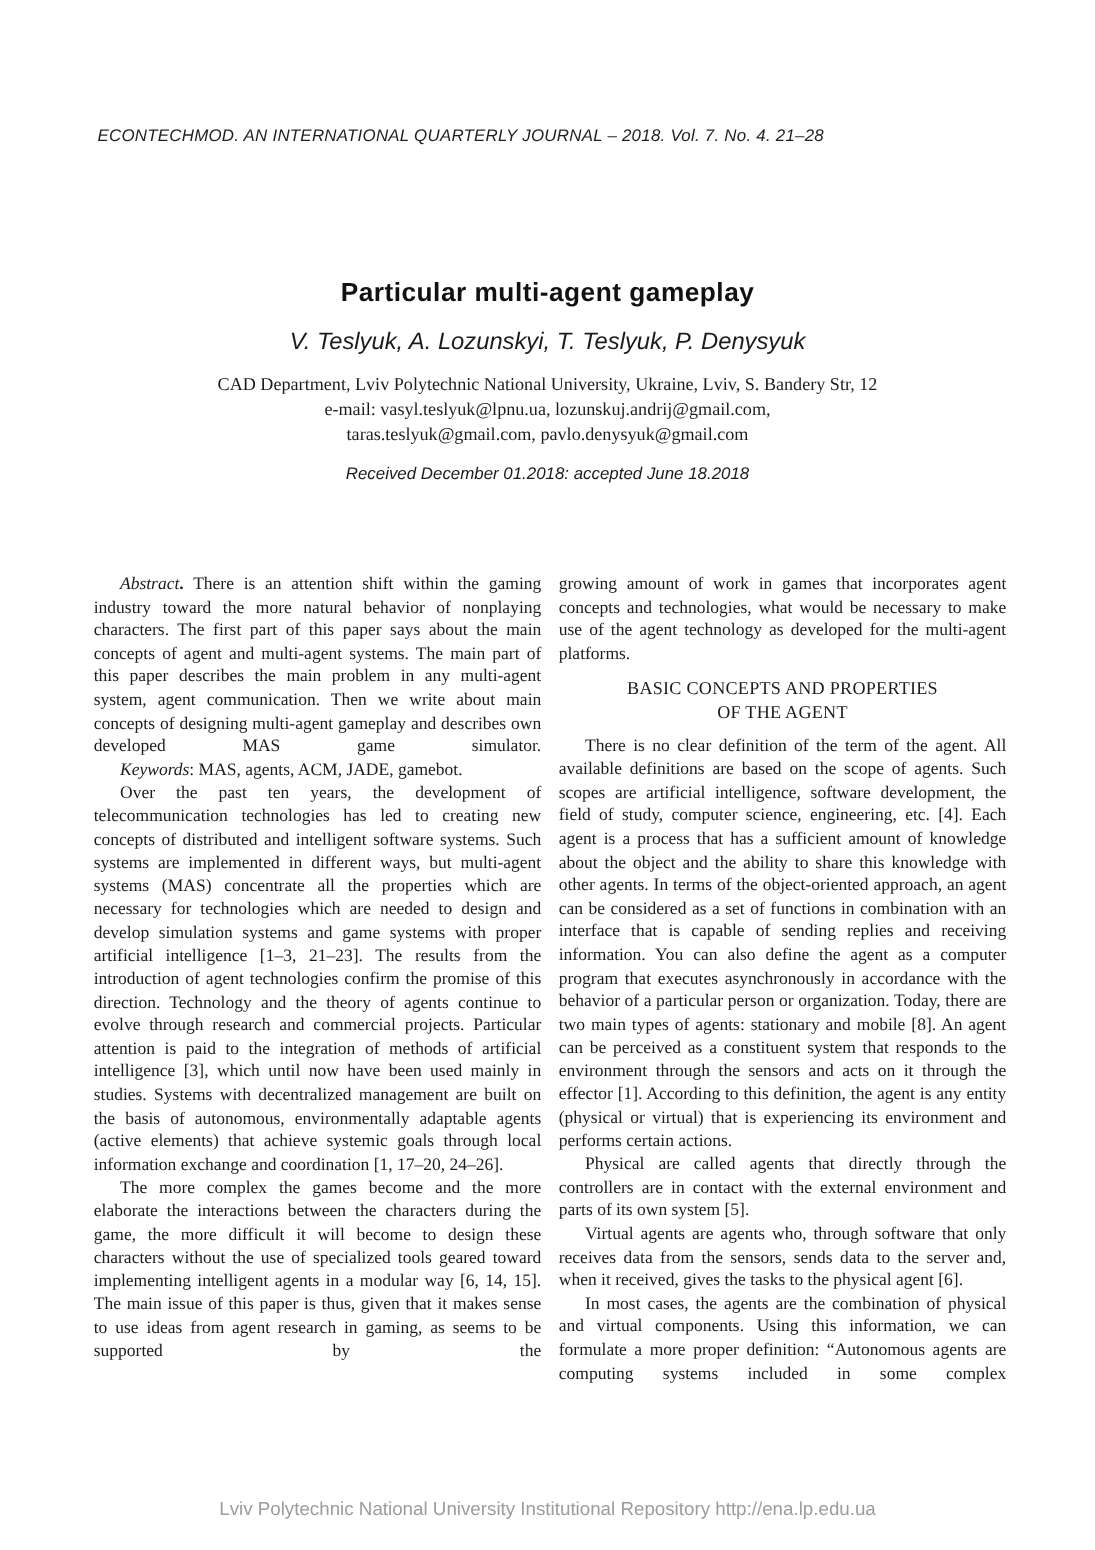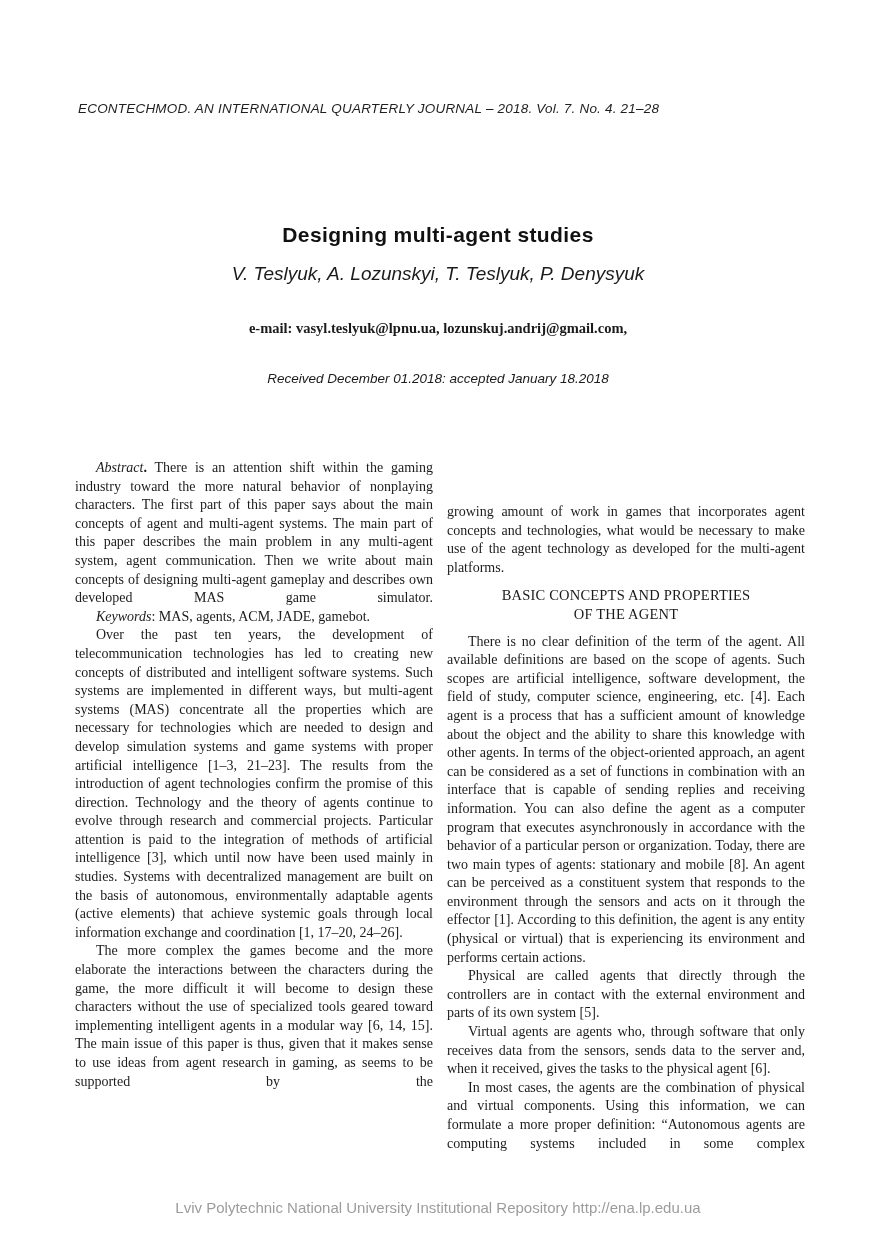--- a/index.html
+++ b/index.html
@@ -46,42 +46,42 @@
     color: #1b1b1b;
   }
   .affil-line {
     position: absolute;
     left: 0; right: 0;
     text-align: center;
     font-size: 14.5px;
     color: #1b1b1b;
   }
   .affil-1 { top: 300px; }
-  .affil-2 { top: 320px; font-weight: bold; }
+  .affil-2 { top: 320px; }
   .affil-3 { top: 340px; }
   .received-line {
     position: absolute;
     left: 0; right: 0;
     top: 371px;
     text-align: center;
     font-family: "Liberation Sans", sans-serif;
     font-style: italic;
     font-size: 13.5px;
     color: #1b1b1b;
   }
   .col {
     position: absolute;
     top: 459px;
     width: 358px;
     font-size: 14px;
     line-height: 18.6px;
     text-align: justify;
   }
   .col-left  { left: 75px; }
-  .col-right { left: 447px; margin-top: 44px; }
+  .col-right { left: 447px; }
   .col p { margin: 0; text-indent: 21px; }
   .col p.no-indent { text-indent: 0; }
   .col p.jlast { text-align-last: justify; }
   h2.sec {
     font-size: 14.5px;
     font-weight: normal;
     text-align-last: center;
     text-indent: 0;
     letter-spacing: 0.2px;
     margin: 9px 0;
@@ -99,29 +99,31 @@
     color: #9c9c9c;
   }
 </style>
 </head>
 <body>
 
 <div class="page">
 
   <div class="journal-header">ECONTECHMOD. AN INTERNATIONAL QUARTERLY JOURNAL – 2018. Vol. 7. No. 4. 21–28</div>
 
-  <h1 class="paper-title">Designing multi-agent studies</h1>
+  <h1 class="paper-title">Particular multi-agent gameplay</h1>
 
   <div class="authors-line">V. Teslyuk, A. Lozunskyi, T. Teslyuk, P. Denysyuk</div>
 
+  <div class="affil-line affil-1">CAD Department, Lviv Polytechnic National University, Ukraine, Lviv, S. Bandery Str, 12</div>
 
   <div class="affil-line affil-2">e-mail: vasyl.teslyuk@lpnu.ua, lozunskuj.andrij@gmail.com,</div>
 
+  <div class="affil-line affil-3">taras.teslyuk@gmail.com, pavlo.denysyuk@gmail.com</div>
 
-  <div class="received-line">Received December 01.2018: accepted January 18.2018</div>
+  <div class="received-line">Received December 01.2018: accepted June 18.2018</div>
 
   <div class="col col-left">
     <p class="jlast"><span class="ital">Abstract</span><span class="abs-dot">.</span> <span>There is an attention shift within the gaming industry toward the more natural behavior of nonplaying characters. The first part of this paper says about the main concepts of agent and multi-agent systems. The main part of this paper describes the main problem in any multi-agent system, agent communication. Then we write about main concepts of designing multi-agent gameplay and describes own developed MAS game simulator.</span></p>
 
     <p><span class="ital">Keywords</span><span>: MAS, agents, ACM, JADE, gamebot.</span></p>
 
 
     <p>Over the past ten years, the development of telecommunication technologies has led to creating new concepts of distributed and intelligent software systems. Such systems are implemented in different ways, but multi-agent systems (MAS) concentrate all the properties which are necessary for technologies which are needed to design and develop simulation systems and game systems with proper artificial intelligence [1–3, 21–23]. The results from the introduction of agent technologies confirm the promise of this direction. Technology and the theory of agents continue to evolve through research and commercial projects. Particular attention is paid to the integration of methods of artificial intelligence [3], which until now have been used mainly in studies. Systems with decentralized management are built on the basis of autonomous, environmentally adaptable agents (active elements) that achieve systemic goals through local information exchange and coordination [1, 17–20, 24–26].</p>
 
     <p class="jlast">The more complex the games become and the more elaborate the interactions between the characters during the game, the more difficult it will become to design these characters without the use of specialized tools geared toward implementing intelligent agents in a modular way [6, 14, 15]. The main issue of this paper is thus, given that it makes sense to use ideas from agent research in gaming, as seems to be supported by the</p>

